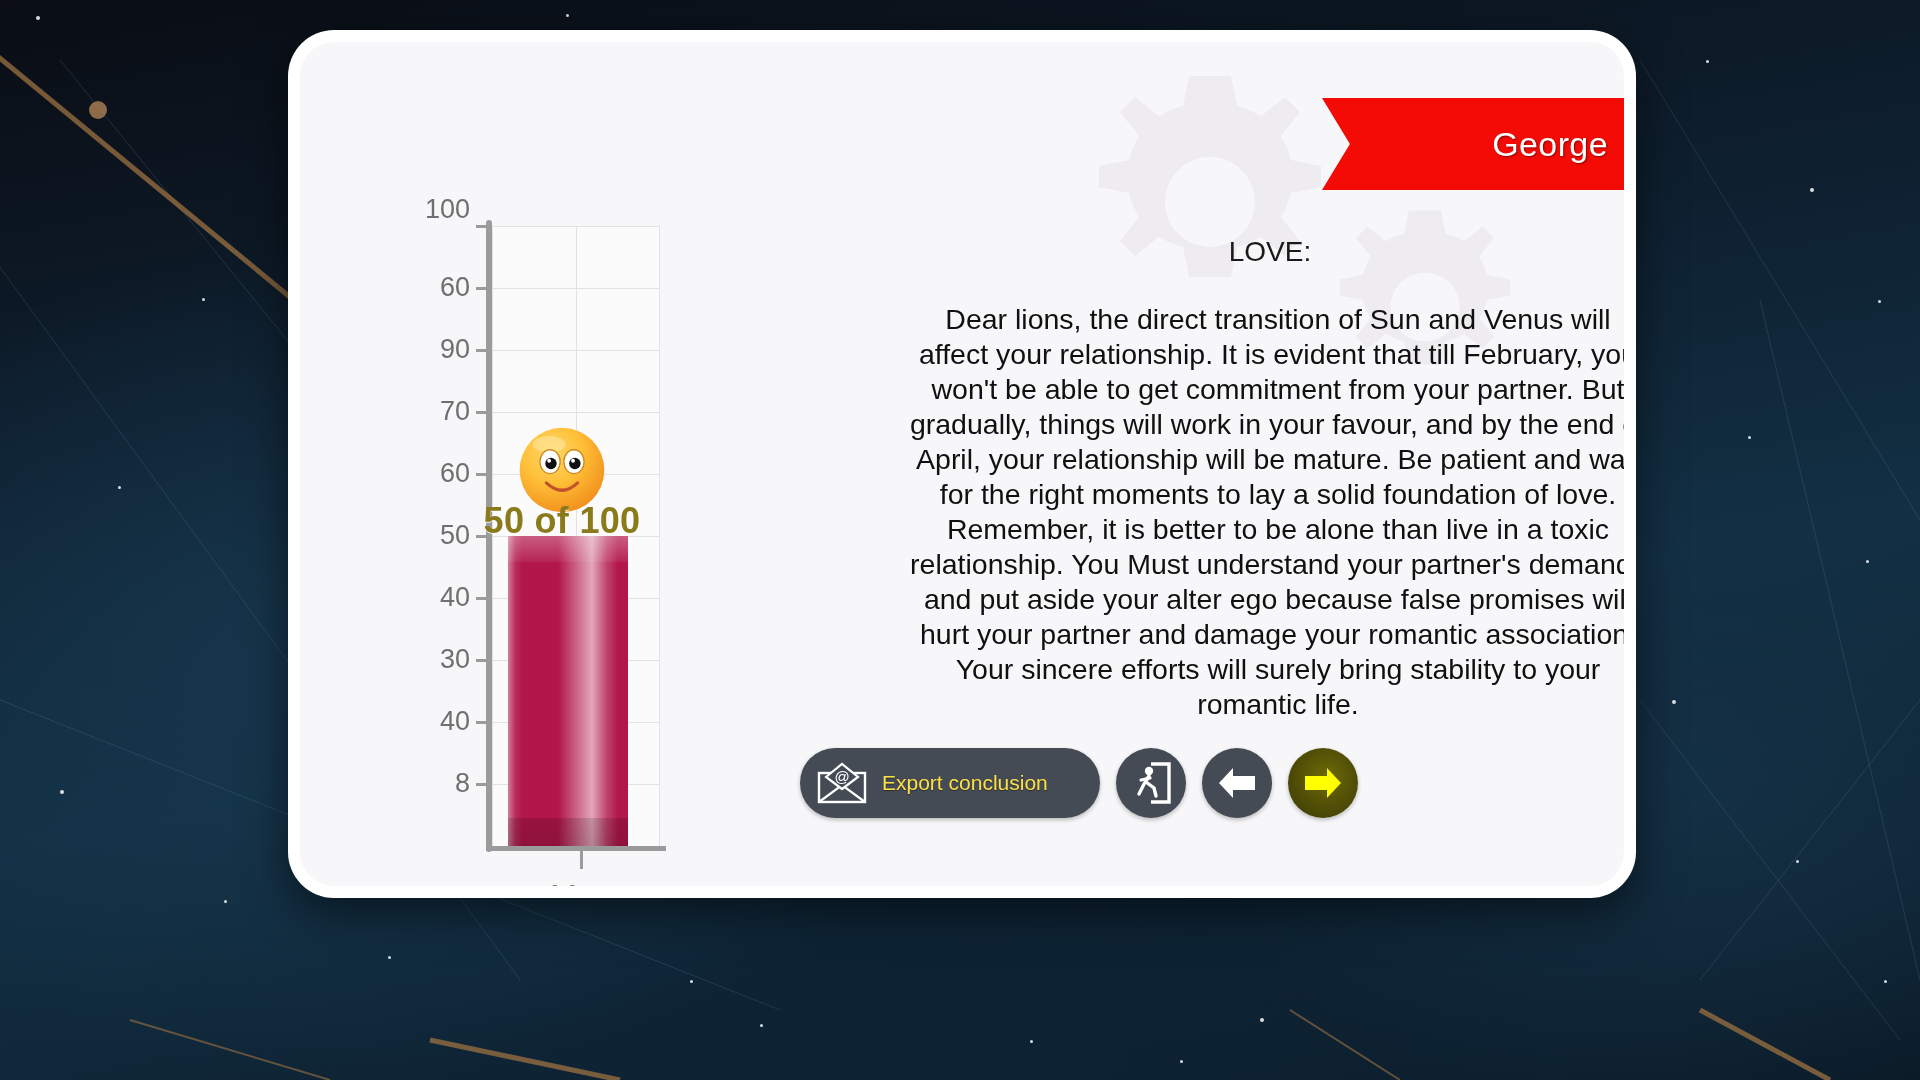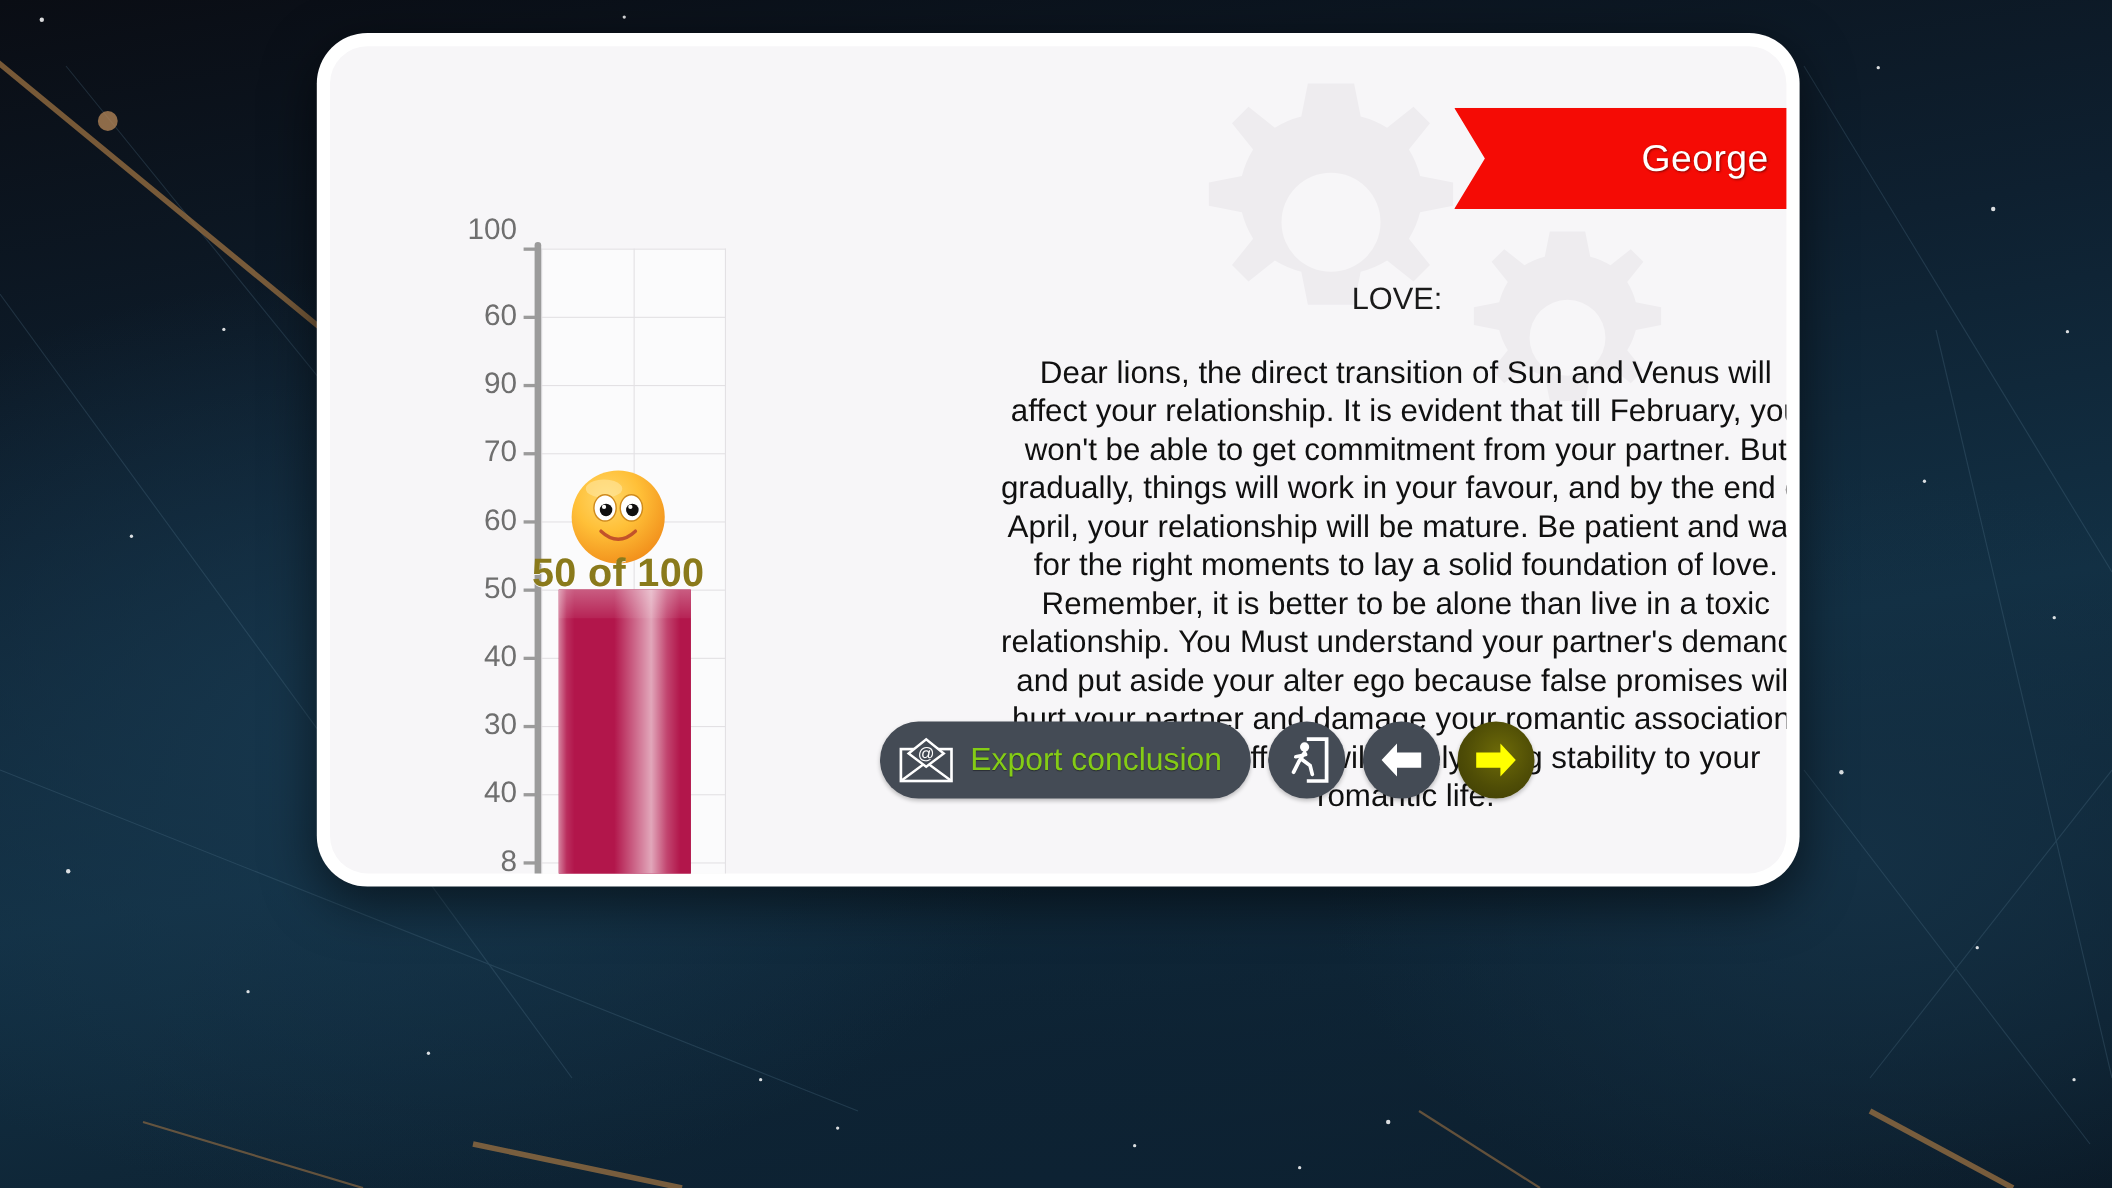--- a/index.html
+++ b/index.html
@@ -37,21 +37,21 @@
     border-radius: 50%;
     opacity: .85;
   }
 
   
   .card-outer {
     position: absolute;
     left: 288px;
     top: 30px;
     width: 1348px;
-    height: 776px;
+    height: 868px;
     background: #ffffff;
     border-radius: 46px;
     box-shadow: 0 14px 46px rgba(0,0,0,.55);
     padding: 12px;
   }
   .card-inner {
     position: relative;
     width: 100%;
     height: 100%;
     background: #f7f6f8;
@@ -101,21 +101,21 @@
   }
   .about-title {
     font-size: 44px;
     color: #121212;
     font-weight: 400;
     letter-spacing: .2px;
     text-align: center;
     margin-left: 40px;
   }
   .love-heading {
-    margin-top: 64px;
+    margin-top: 44px;
     font-size: 28px;
     color: #1a1a1a;
     text-align: center;
     margin-left: 40px;
   }
   .body-text {
     margin-top: 34px;
     width: 740px;
     margin-left: 8px;
     font-size: 28.5px;
@@ -266,22 +266,22 @@
     padding: 0 26px 0 16px;
     background: #444b55;
     border-radius: 36px;
     display: flex;
     align-items: center;
     gap: 14px;
     cursor: pointer;
     box-shadow: 0 2px 4px rgba(0,0,0,.25);
   }
   .export-label {
-    color: #84cc16;
-    font-size: 29px;
+    color: #fde047;
+    font-size: 21px;
     white-space: nowrap;
     text-shadow: 0 1px 1px rgba(0,0,0,.4);
   }
   .circle-btn {
     width: 70px;
     height: 70px;
     border-radius: 50%;
     background: #444b55;
     display: flex;
     align-items: center;

